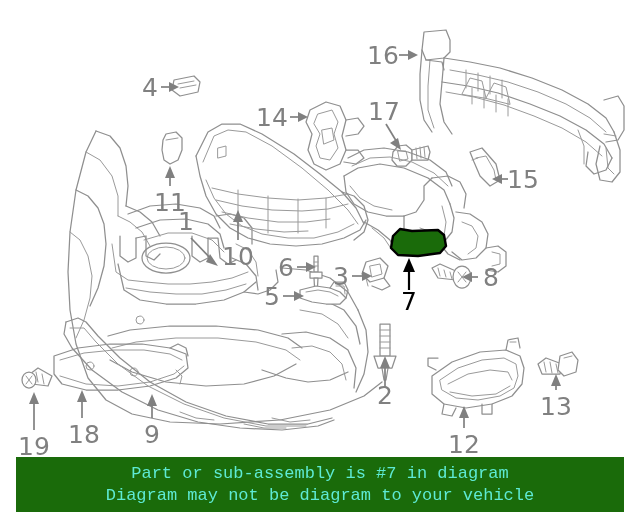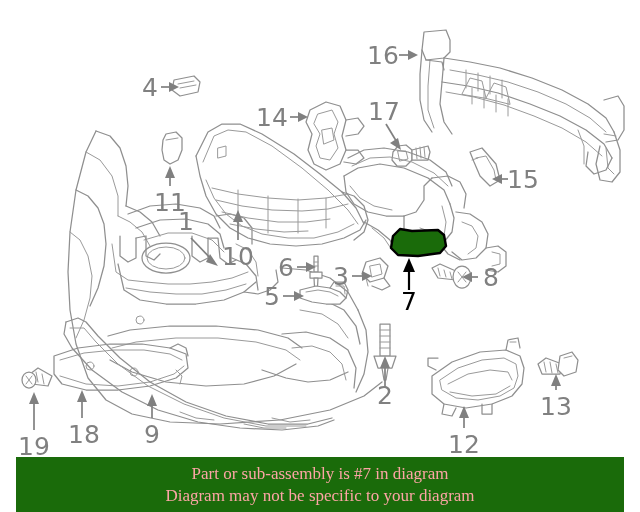--- a/index.html
+++ b/index.html
@@ -85,22 +85,22 @@
     width: 608px;
     height: 55px;
     background: #1a6b0a;
     display: flex;
     flex-direction: column;
     align-items: center;
     justify-content: center;
     box-sizing: border-box;
   }
   .notice-line {
-    color: #fca5a5;
-    font-family: Liberation Serif, serif;
+    color: #5eead4;
+    font-family: Liberation Mono, monospace;
     font-size: 17px;
     line-height: 22px;
     white-space: nowrap;
     text-align: center;
   }
 </style>
 </head>
 <body>
 
 <div id="diagram-stage">
@@ -428,14 +428,14 @@
       <text class="callout-num" x="384" y="120" text-anchor="middle">17</text>
       <text class="callout-num" x="84" y="443" text-anchor="middle">18</text>
       <text class="callout-num" x="34" y="455" text-anchor="middle">19</text>
     </g>
 
   </svg>
 </div>
 
 <div id="notice-banner">
   <div class="notice-line">Part or sub-assembly is #7 in diagram</div>
-  <div class="notice-line">Diagram may not be specific to your diagram</div>
+  <div class="notice-line">Diagram may not be diagram to your vehicle</div>
 </div>
 
 </body></html>

